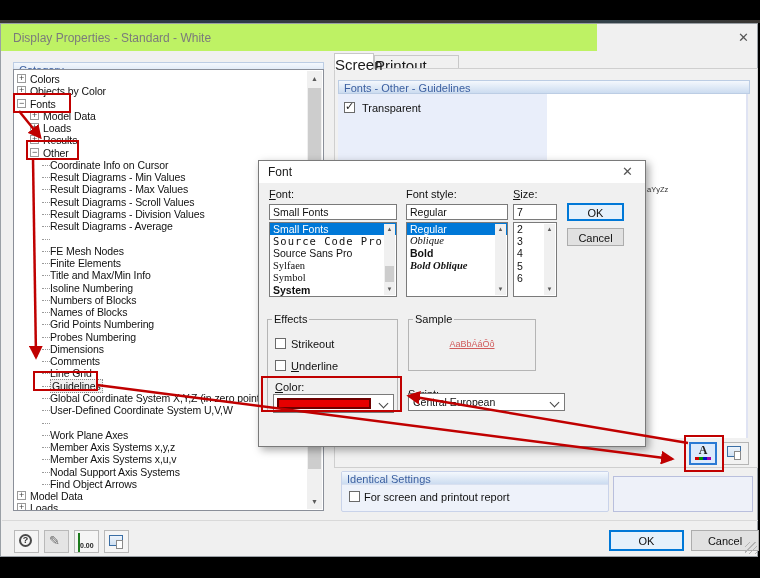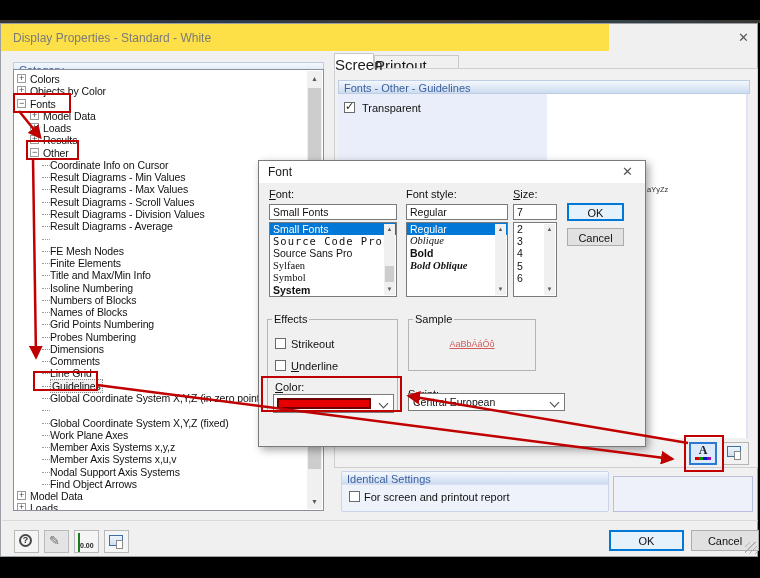--- a/index.html
+++ b/index.html
@@ -2,21 +2,21 @@
 <html><head>
 <meta charset="utf-8">
 <style>
   html,body{margin:0;padding:0;background:#000;}
   #stage{position:relative;width:760px;height:578px;background:#000;overflow:hidden;
          font-family:"Liberation Sans","DejaVu Sans",sans-serif;-webkit-font-smoothing:antialiased;}
   .abs{position:absolute;}
   
   #dlg{left:0;top:23px;width:758px;height:534px;background:#f0f0f0;border:1px solid #9aa0a6;box-sizing:border-box;}
   #strip{left:0;top:20px;width:760px;height:3px;background:linear-gradient(90deg,#3a3632,#2b3a4a 30%,#443a2e 55%,#33424a 80%,#3a3632);}
-  #titlebar{left:0;top:0;width:596px;height:27px;background:#fde047;padding-left:12px;}
+  #titlebar{left:0;top:0;width:596px;height:27px;background:#bef264;}
   #titletext{left:12px;top:7px;font-size:12px;color:#7b7b7b;}
   .closex{font-size:13px;color:#555;}
   
   .hdrbar{background:linear-gradient(#f4f8fd,#ccdcf0);border:1px solid #bccde4;box-sizing:border-box;
           color:#3b5fa0;font-size:11px;padding:1px 0 0 5px;}
   #cathdr{left:12px;top:38px;width:311px;height:16px;}
   #treebox{left:12px;top:45px;width:311px;height:442px;background:#fff;border:1px solid #8a8f99;box-sizing:border-box;overflow:hidden;}
   .trow{position:absolute;height:12px;left:0;width:300px;white-space:nowrap;font-size:10.5px;color:#111;letter-spacing:-0.1px;}
   .exp{position:absolute;width:9px;height:9px;top:1px;border:1px solid #9a9a9a;background:#fff;color:#444;
        font-size:9px;line-height:7px;text-align:center;box-sizing:border-box;}
@@ -212,24 +212,24 @@
           <div class="trow lvl2 sel" style="top: 309.75px;">
             <span class="dash"></span>
             <span class="tlabel">Guidelines</span>
           </div>
           <div class="trow lvl2" style="top: 322.02px;">
             <span class="dash"></span>
             <span class="tlabel">Global Coordinate System X,Y,Z (in zero point)</span>
           </div>
           <div class="trow lvl2" style="top: 334.29px;">
             <span class="dash"></span>
+            <span class="tlabel">User-Defined Coordinate System U,V,W</span>
           </div>
           <div class="trow lvl2" style="top: 346.56px;">
             <span class="dash"></span>
-            <span class="tlabel">Global Coordinate System X,Y,Z (fixed)</span>
           </div>
           <div class="trow lvl2" style="top: 358.83px;">
             <span class="dash"></span>
             <span class="tlabel">Work Plane Axes</span>
           </div>
           <div class="trow lvl2" style="top: 371.1px;">
             <span class="dash"></span>
             <span class="tlabel">Member Axis Systems x,y,z</span>
           </div>
           <div class="trow lvl2" style="top: 383.37px;">

